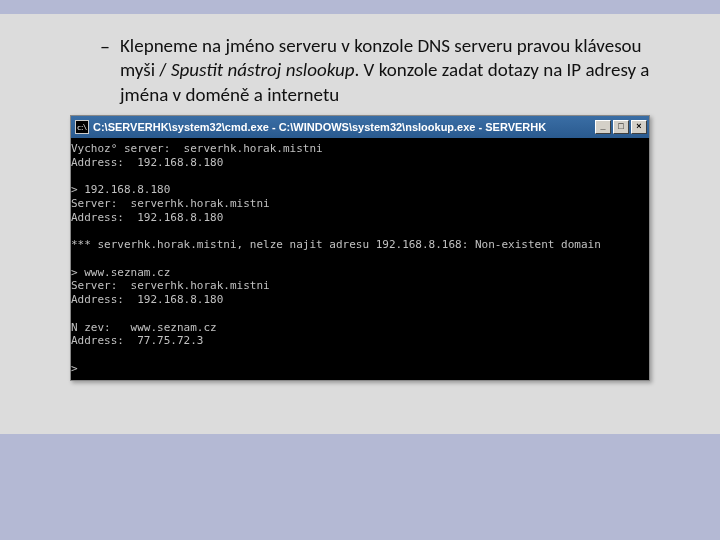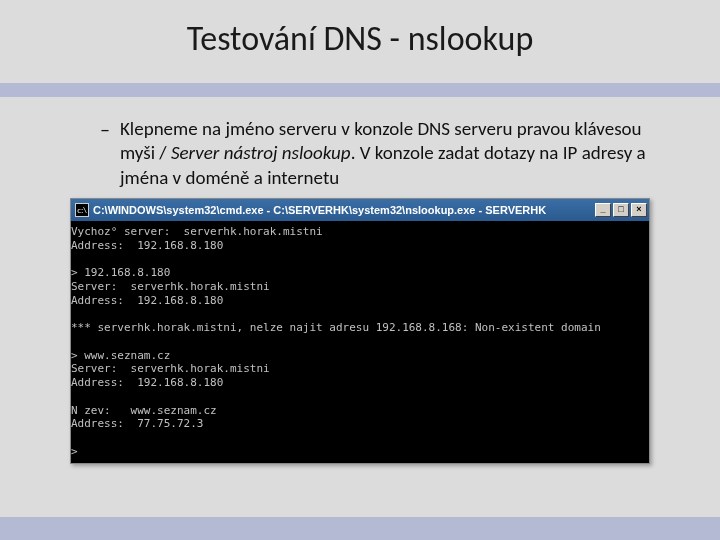--- a/index.html
+++ b/index.html
@@ -113,37 +113,34 @@
     white-space: pre;
     background: #000;
     min-height: 190px;
   }
 </style>
 </head>
 <body>
 
 <div class="slide">
 
-  <div class="title-band">
-    <h1 class="title">Testování DNS - nslookup</h1>
-  </div>
 
   <div class="content-band">
 
     <div class="bullet">
       <span class="dash">–</span>
       <p class="bullet-text">
-        <span>Klepneme na jméno serveru v konzole DNS serveru pravou klávesou myši / </span><span class="italic">Server nástroj nslookup</span><span>. V konzole zadat dotazy na IP adresy a jména v doméně a internetu</span>
+        <span>Klepneme na jméno serveru v konzole DNS serveru pravou klávesou myši / </span><span class="italic">Spustit nástroj nslookup</span><span>. V konzole zadat dotazy na IP adresy a jména v doméně a internetu</span>
       </p>
     </div>
 
     <div class="cmd-window">
       <div class="titlebar">
         <div class="tb-icon">c:\</div>
-        <div class="tb-title">C:\WINDOWS\system32\cmd.exe - C:\SERVERHK\system32\nslookup.exe - SERVERHK</div>
+        <div class="tb-title">C:\SERVERHK\system32\cmd.exe - C:\WINDOWS\system32\nslookup.exe - SERVERHK</div>
         <div class="tb-controls">
           <div class="tb-btn">_</div>
           <div class="tb-btn">□</div>
           <div class="tb-btn">×</div>
         </div>
       </div>
       <div class="terminal">Vychoz° server:  serverhk.horak.mistni
 Address:  192.168.8.180
 
 &gt; 192.168.8.180

